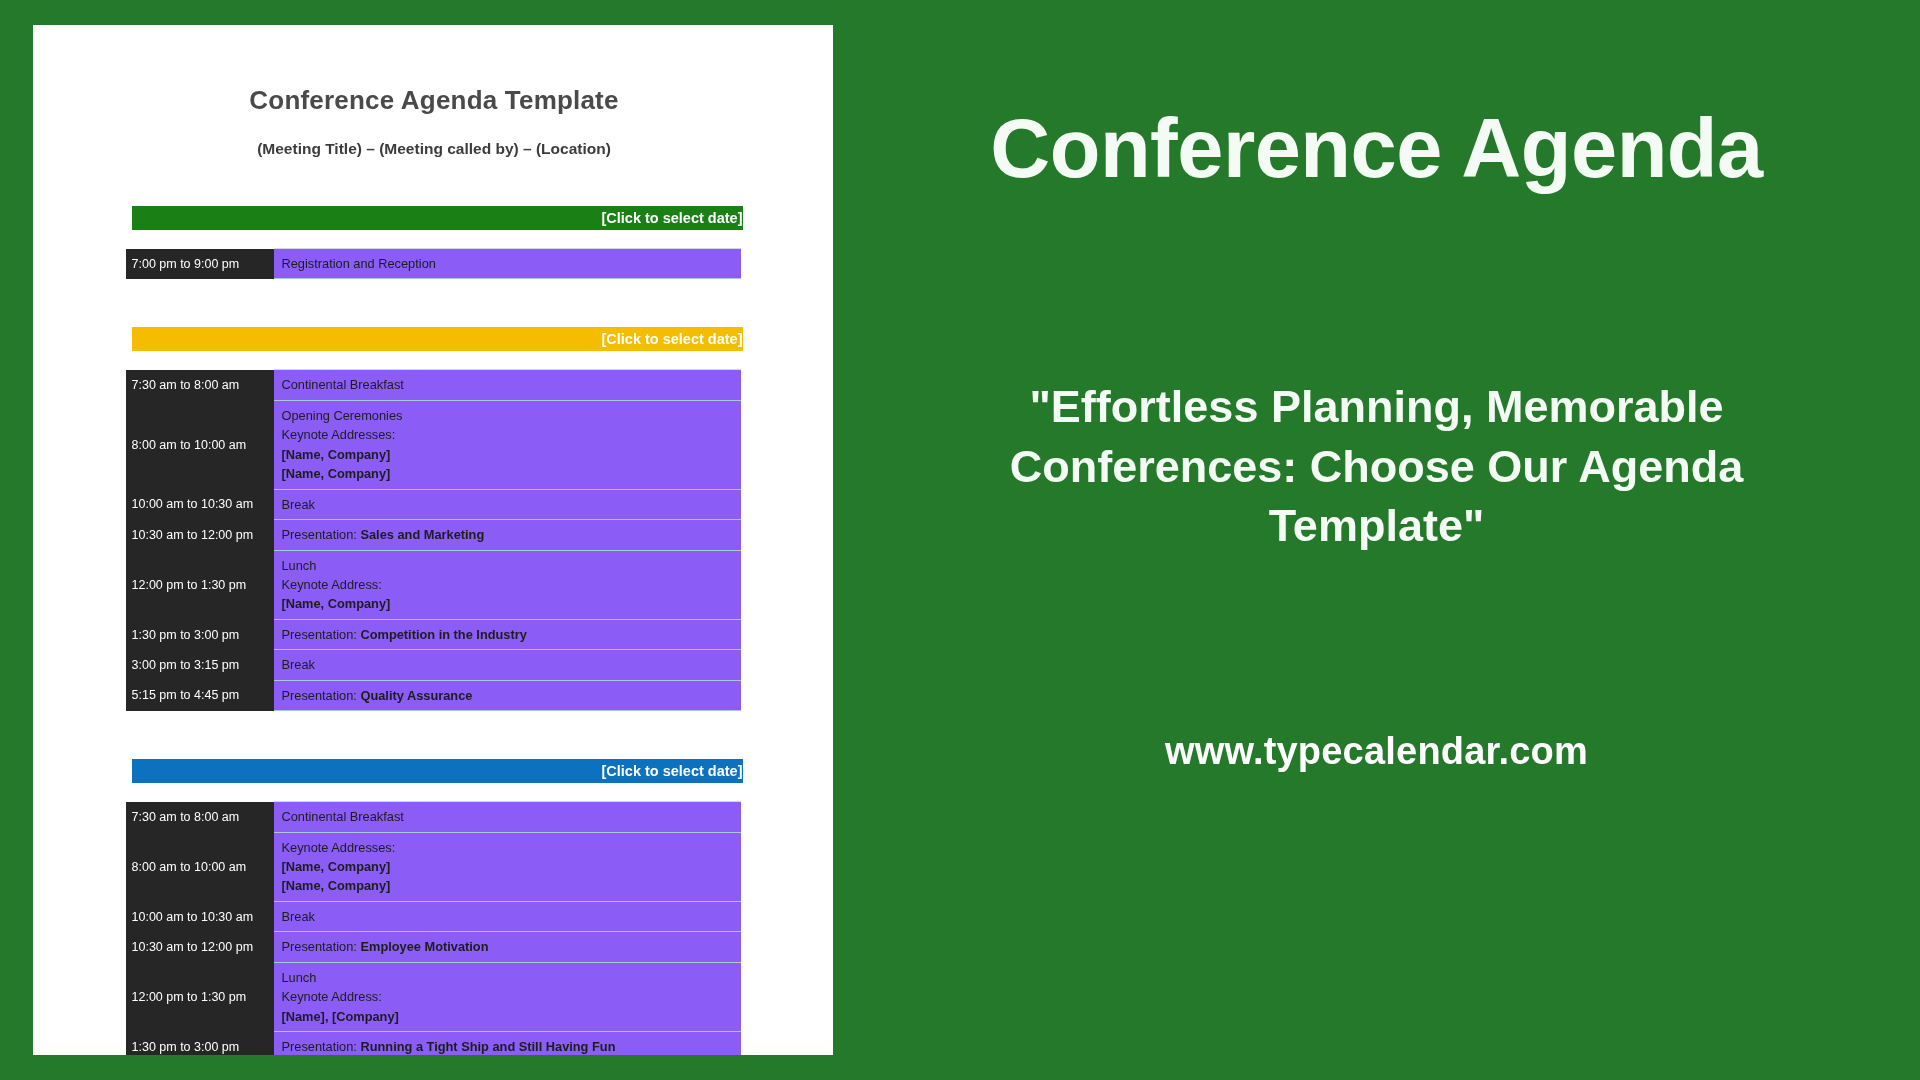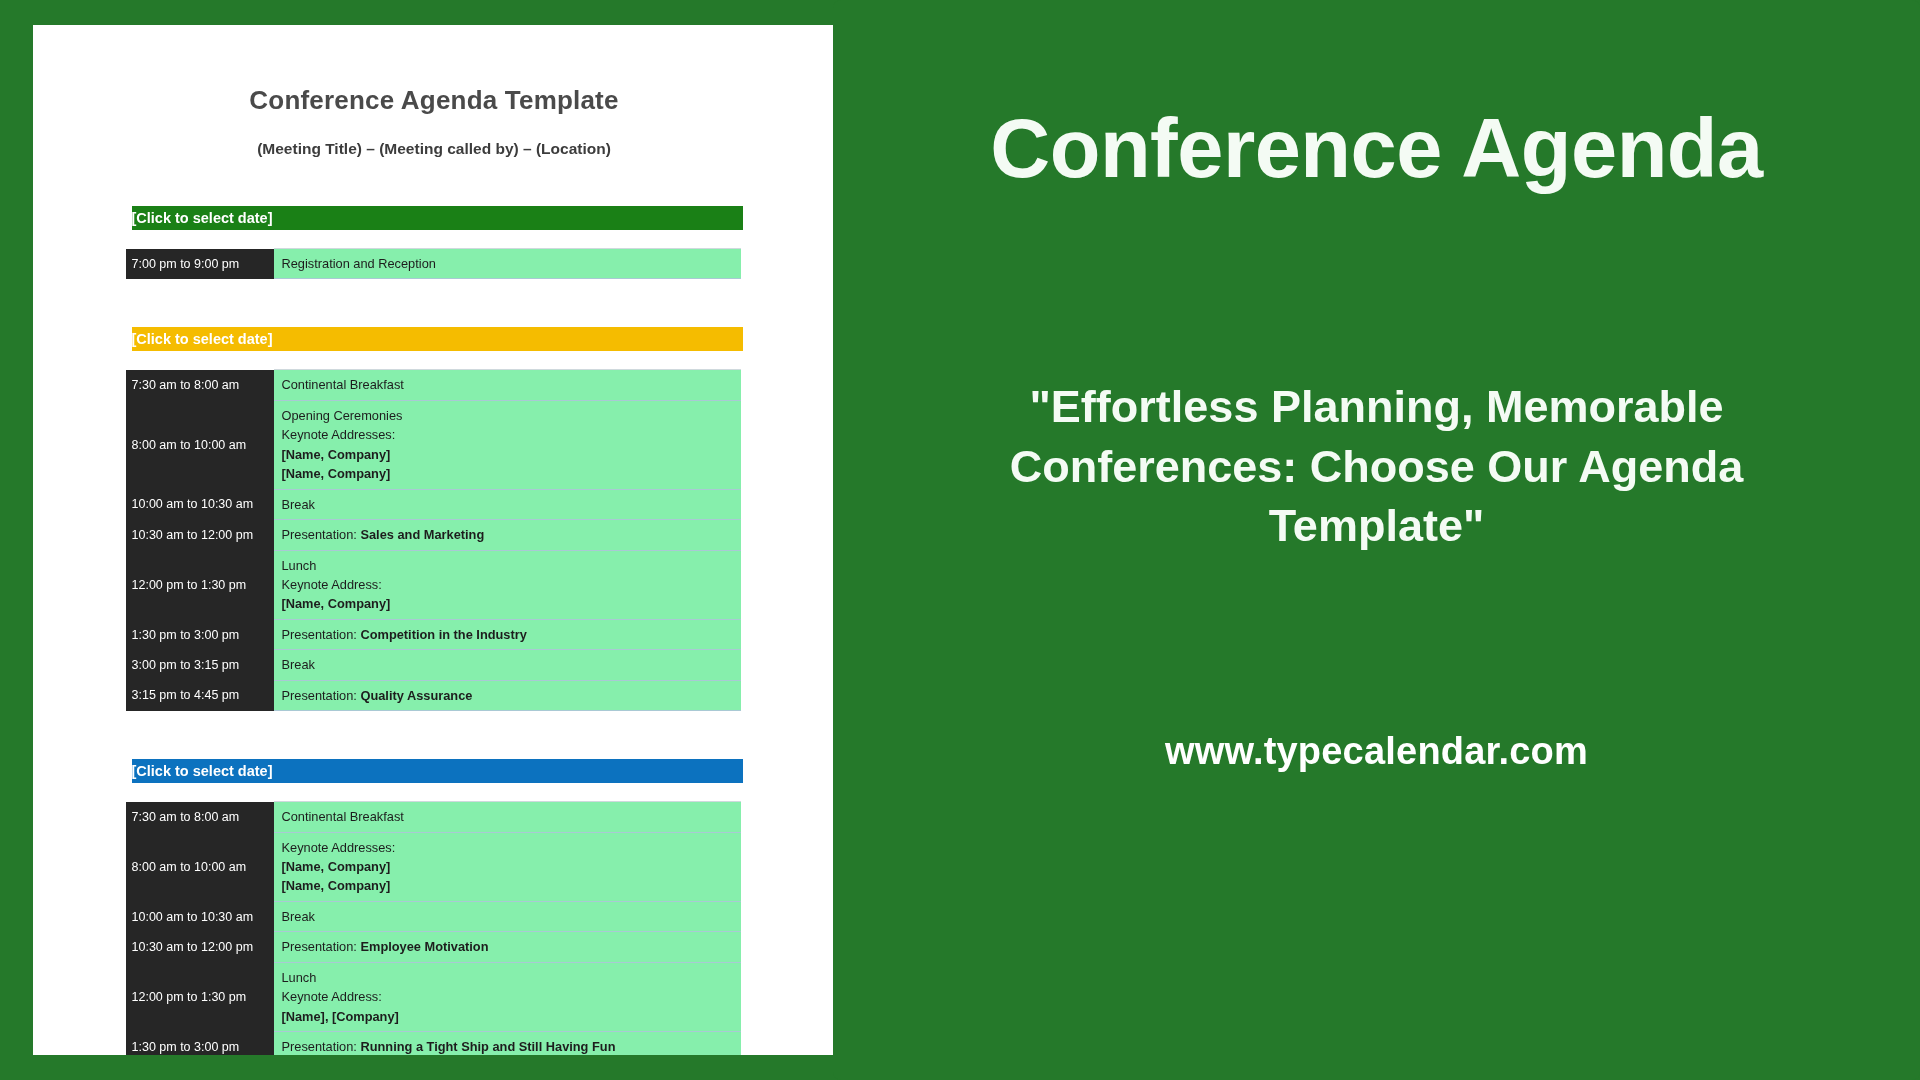--- a/index.html
+++ b/index.html
@@ -53,21 +53,21 @@
     width: 617px;
     margin: 0 auto 0 auto;
     padding-left: 0px;
   }
   .agenda-block.gap-lg { margin-top: 46px; }
   .agenda-block.gap-md { margin-top: 44px; }
 
   .date-header {
     height: 24px;
     line-height: 24px;
-    text-align: left;
+    text-align: right;
     font-size: 14.5px;
     font-weight: bold;
     color: #ffffff;
     margin-left: 6px;
     width: 611px;
     margin-top: 48px;
   }
   .date-header.green  { background: #1a8016; }
   .date-header.gold   { background: #f5bc00; }
   .date-header.blue   { background: #0c72bf; }
@@ -83,21 +83,21 @@
     width: 148px;
     background: #262626;
     color: #ffffff;
     font-size: 12.5px;
     padding: 5px 0 5px 6px;
     vertical-align: middle;
     border: none;
     white-space: nowrap;
   }
   .agenda-table td.desc-cell {
-    background: #86efac;
+    background: #8b5cf6;
     color: #1d1d1d;
     font-size: 12.8px;
     padding: 5px 6px 5px 8px;
     vertical-align: middle;
     border-bottom: 1px solid #a9c9d4;
     border-left: none;
     line-height: 1.52;
   }
   .agenda-table tr:first-child td.desc-cell { border-top: 1px solid #cfd9dd; }
   .desc-cell b { font-weight: bold; }
@@ -212,21 +212,21 @@
                     <span class="desc-line"><span>Presentation: </span><b>Competition in the Industry</b></span>
                   </td>
                 </tr>
                 <tr>
                   <td class="time-cell">3:00 pm to 3:15 pm</td>
                   <td class="desc-cell">
                     <span class="desc-line"><span>Break</span></span>
                   </td>
                 </tr>
                 <tr>
-                  <td class="time-cell">3:15 pm to 4:45 pm</td>
+                  <td class="time-cell">5:15 pm to 4:45 pm</td>
                   <td class="desc-cell">
                     <span class="desc-line"><span>Presentation: </span><b>Quality Assurance</b></span>
                   </td>
                 </tr>
               </tbody>
             </table>
           </div>
           <div class="agenda-block gap-md">
             <div class="date-header blue">[Click to select date]</div>
             <table class="agenda-table">

